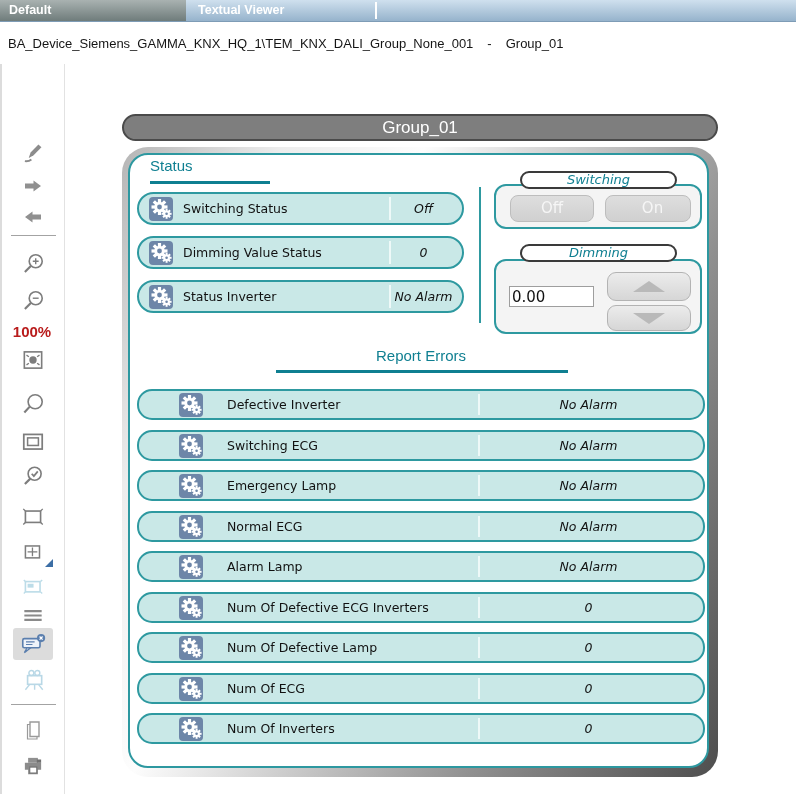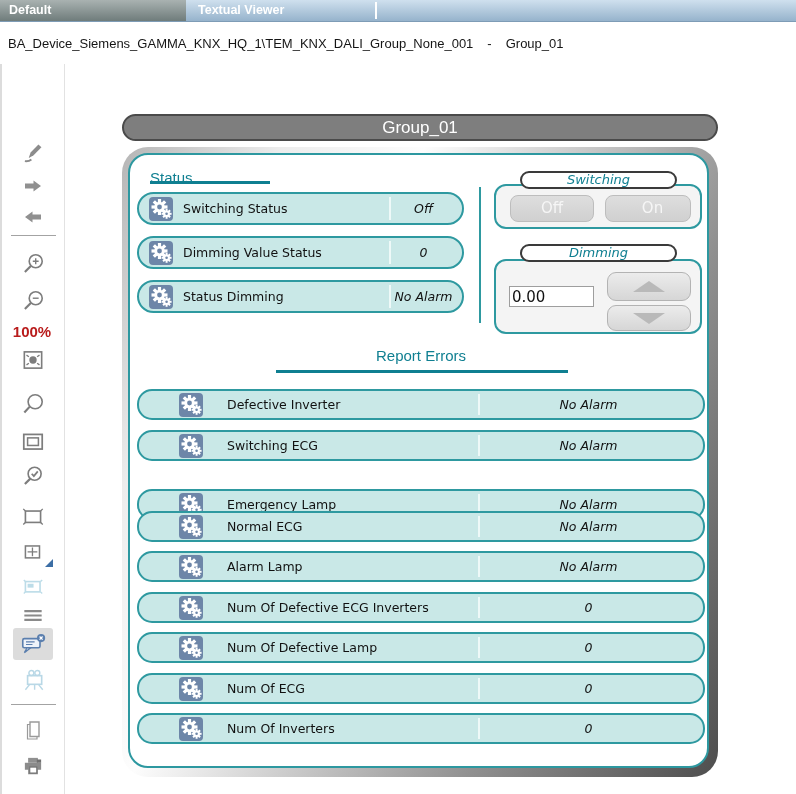--- a/index.html
+++ b/index.html
@@ -41,21 +41,21 @@
     text-align:center;line-height:23px;}
 
   
   .frame{position:absolute;left:122px;top:147px;width:596px;height:630px;box-sizing:border-box;
     border-radius:26px;padding:6px 9px 9px 6px;
     background:linear-gradient(115deg,#b5b5b5 0%,#ededed 18%,#fdfdfd 34%,#909090 72%,#4e4e4e 100%);}
   .inner{position:relative;width:581px;height:615px;box-sizing:border-box;background:#fff;
     border:2px solid #2d98a0;border-radius:20px;}
 
   .section-heading{position:absolute;color:#0f7f91;font-size:15px;}
-  .status-heading{left:20px;top:14px;}
+  .status-heading{left:20px;top:2px;}
   .status-underline{position:absolute;left:20px;top:26px;width:120px;height:3px;background:#0f7f91;}
   .report-heading{left:7px;top:192px;width:568px;text-align:center;}
   .report-underline{position:absolute;left:146px;top:215px;width:292px;height:3px;background:#0f7f91;}
 
   
   .row{position:absolute;box-sizing:border-box;background:#c9e8e7;border:2px solid #2e99a0;
     border-radius:17px;font-family:"DejaVu Sans",sans-serif;font-size:12.5px;color:#111;}
   .srow{left:7px;width:327px;height:33px;}
   .rrow{left:7px;width:568px;height:31px;border-radius:15px;}
   .gearbox{position:absolute;top:50%;transform:translateY(-50%);width:24px;height:24px;
@@ -283,21 +283,21 @@
         <div class="rlabel">Dimming Value Status</div>
         <div class="rdiv"></div>
         <div class="rvalue">0</div>
       </div>
       <div class="row srow" style="top:125px">
         <div class="gearbox">
             <svg width="24" height="24">
               <use href="#gear-sym"></use>
             </svg>
           </div>
-        <div class="rlabel">Status Dimming</div>
+        <div class="rlabel">Status Inverter</div>
         <div class="rdiv"></div>
         <div class="rvalue">No Alarm</div>
       </div>
 
       <div class="vteal"></div>
 
       <div class="gpill switch-pill">Switching</div>
       <div class="gbox switch-box">
         <div class="gbtn btn-off">Off</div>
         <div class="gbtn btn-on">On</div>
@@ -330,21 +330,21 @@
       <div class="row rrow" style="top:275px">
         <div class="gearbox">
             <svg width="24" height="24">
               <use href="#gear-sym"></use>
             </svg>
           </div>
         <div class="rlabel">Switching ECG</div>
         <div class="rdiv"></div>
         <div class="rvalue">No Alarm</div>
       </div>
-      <div class="row rrow" style="top:334px">
+      <div class="row rrow" style="top:315px">
         <div class="gearbox">
             <svg width="24" height="24">
               <use href="#gear-sym"></use>
             </svg>
           </div>
         <div class="rlabel">Emergency Lamp</div>
         <div class="rdiv"></div>
         <div class="rvalue">No Alarm</div>
       </div>
       <div class="row rrow" style="top:356px">

